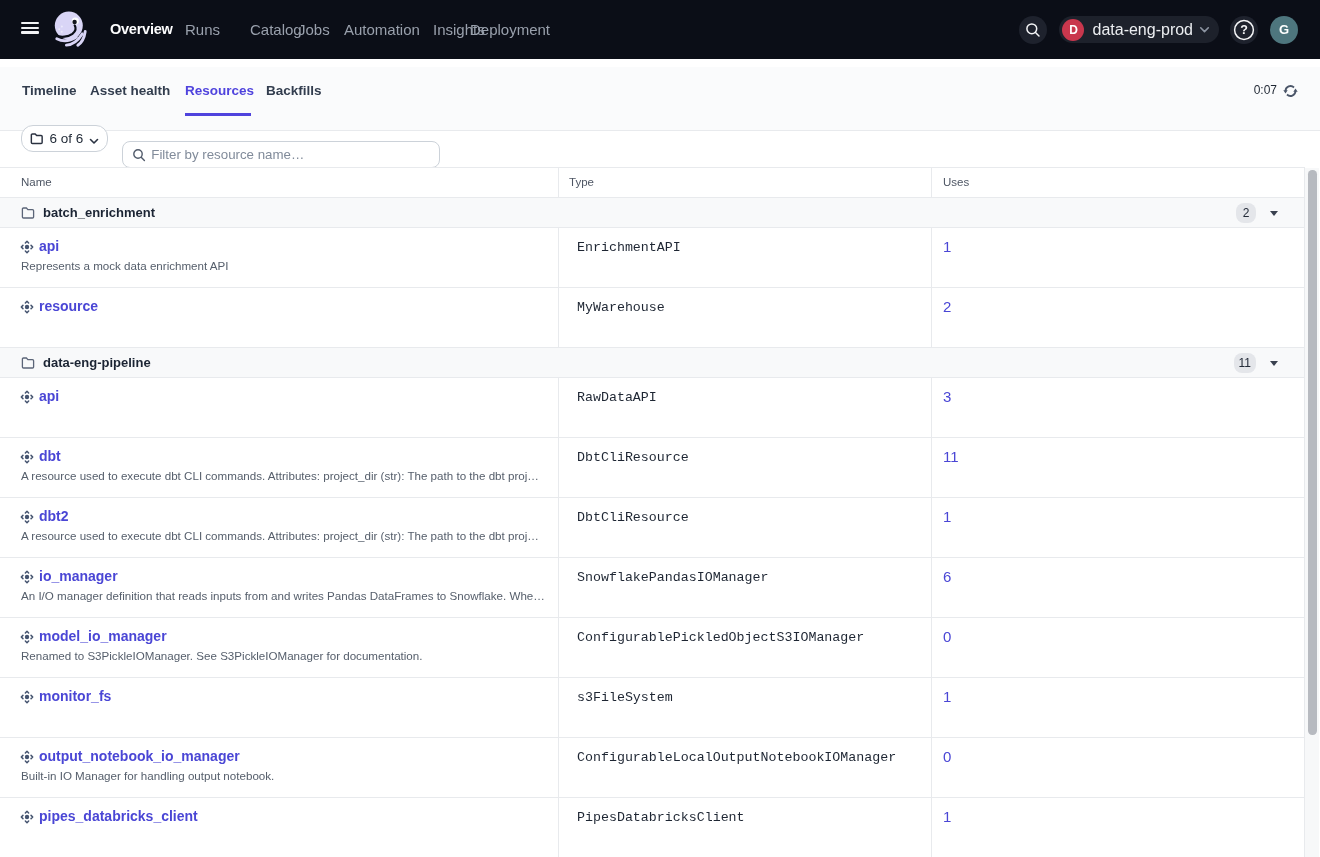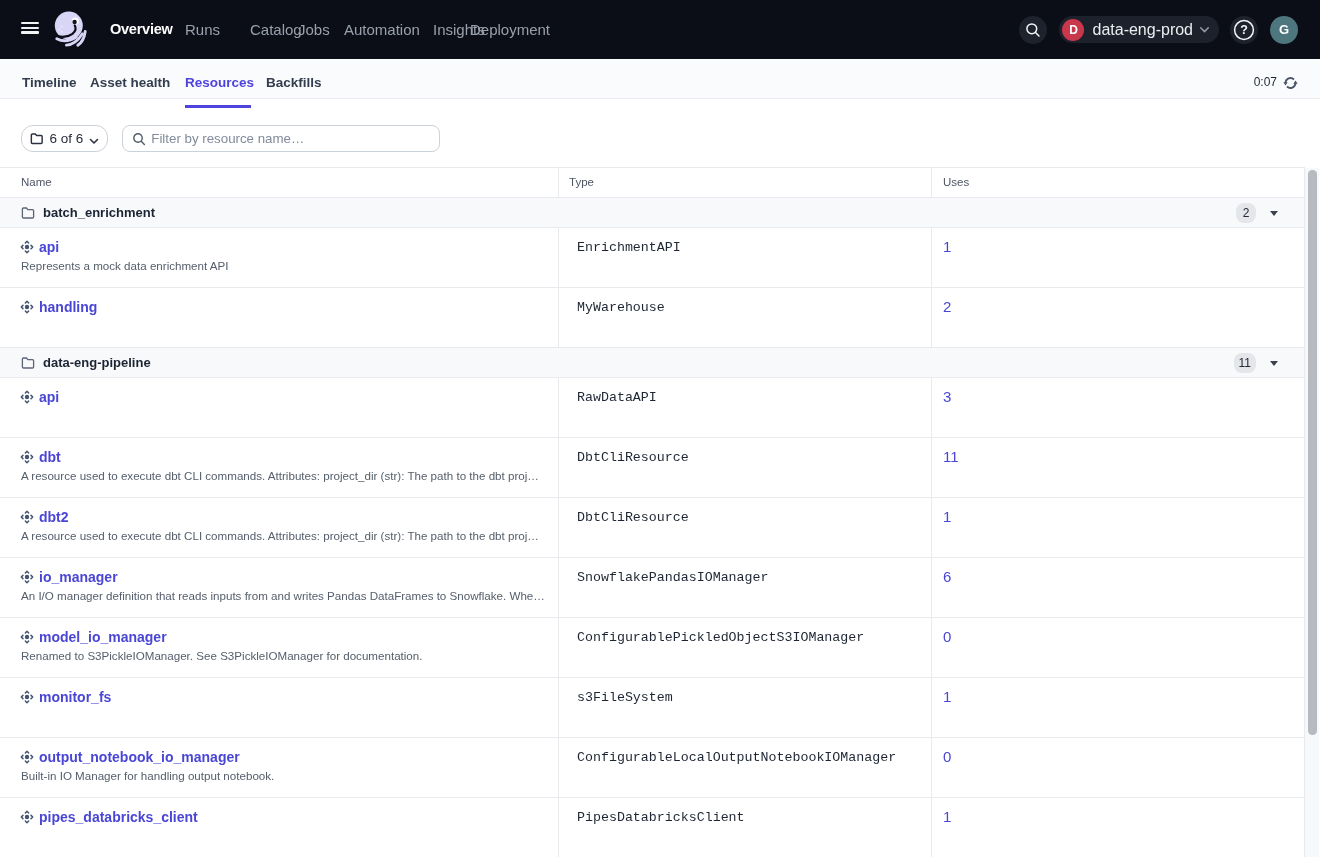--- a/index.html
+++ b/index.html
@@ -22,39 +22,39 @@
 .chip { height:27px; border-radius:14px; background:#1d212b; display:flex;
   align-items:center; padding:0 9px 0 3px; margin:0 11px 0 12px; }
 .dball { width:22px; height:22px; border-radius:50%; background:#c9374d; color:#fff;
   font-size:12px; font-weight:700; display:flex; align-items:center; justify-content:center; }
 .chip span { color:#eceef1; font-size:16px; font-weight:500; margin:0 6px 0 8px; }
 .avatar { width:28px; height:28px; border-radius:50%; background:#4e767e; color:#fff;
   font-size:13px; font-weight:700; display:flex; align-items:center; justify-content:center;
   margin:0 22px 0 12px; }
 
 
-.tabsrow { position:absolute; left:0; top:59px; width:1320px; height:40px;
+.tabsrow { position:absolute; left:0; top:67px; width:1320px; height:64px;
   border-bottom:1px solid #e8eaed; background:#fafbfc; }
 .tab { position:absolute; top:0; height:47px; line-height:47px; font-size:13.5px;
   font-weight:700; color:#323d4e; text-decoration:none; }
 .tab.on { color:#4f43dd; }
 .underline { position:absolute; left:185px; top:46px; width:66px; height:2.5px;
   background:#4f43dd; }
 .timer { position:absolute; right:43px; top:0; height:47px; line-height:47px;
   font-size:12px; color:#1f2733; }
 .refresh { position:absolute; right:22px; top:17px; }
 
 
 .filters { position:absolute; left:21px; top:125px; display:flex; gap:14px; }
 .fbtn { height:27px; border:1px solid #ccd2d9; border-radius:12px; background:#fff;
   display:flex; align-items:center; padding:0 8px; }
 .fbtn .btxt { font-size:13.5px; color:#1f2835; font-weight:500; margin-left:6px; }
 .fbtn .chev { margin:3px 0 0 6px; }
 .finput { width:318px; height:27px; border:1px solid #ccd2d9; border-radius:8px;
-  background:#fff; display:flex; align-items:center; padding:0 9px; }
+  background:#fff; display:flex; align-items:center; padding:0 9px;margin-top:16px; }
 .finput span { color:#818b9a; font-size:13.3px; margin-left:5px; }
 
 
 .table { position:absolute; left:0; top:167px; width:1305px; border-top:1px solid #e8eaed;
   border-right:1px solid #e8eaed; background:#fff; }
 .thead { height:30px; border-bottom:1px solid #e8eaed; position:relative;
   font-size:11.5px; color:#4e5664; }
 .thead span { position:absolute; top:8px; }
 .col-sep { position:absolute; top:0; bottom:0; width:1px; background:#e8eaed; }
 .grow { height:30px; background:#f8f9fa; border-bottom:1px solid #e8eaed;
@@ -62,21 +62,21 @@
 .grow svg { margin-left:21px; }
 .grow b { font-size:13px; color:#1b2433; margin-left:8px; }
 .badge { position:absolute; right:48px; top:5px; height:20px; min-width:20px;
   border-radius:8px; background:#e4e6ea; color:#232b38; font-size:12px;
   display:flex; align-items:center; justify-content:center; padding:0 5px; }
 .caret { position:absolute; right:26px; top:13px; width:0; height:0;
   border-left:4.5px solid transparent; border-right:4.5px solid transparent;
   border-top:5.5px solid #39414f; }
 .rrow { height:60px; border-bottom:1px solid #e8eaed; position:relative; background:#fff; }
 .rrow:last-child { border-bottom:none; }
-.rname { position:absolute; left:20px; top:11px; height:15px; display:flex; align-items:center; }
+.rname { position:absolute; left:20px; top:11px; height:15px; display:flex; align-items:flex-end; }
 .rname a { font-size:14px; font-weight:700; color:#4a46d5; text-decoration:none;
   margin-left:5px; }
 .rdesc { position:absolute; left:21px; top:31px; font-size:11.6px; color:#555e6b;
   white-space:nowrap; overflow:hidden; width:535px; }
 .rtype { position:absolute; left:569px; top:12px; font-family:"Liberation Mono", monospace;
   font-size:13.3px; color:#1e2633;margin-left:8px; }
 .ruses { position:absolute; left:943px; top:10px; font-size:15px; color:#4a46d5; }
 
 
 .sb-track { position:absolute; left:1305px; top:168px; width:14px; height:689px;
@@ -220,21 +220,21 @@
   <div class="rname">
         <svg width="14" height="14" viewBox="0 0 14 14" style="flex:none">
 <g stroke="#44536f" stroke-width="1.5" fill="none" stroke-linecap="round" stroke-linejoin="round">
 <path d="M5.35 2.95 L7 1.3 L8.65 2.95"></path>
 <path d="M5.35 11.05 L7 12.7 L8.65 11.05"></path>
 <path d="M2.95 5.35 L1.3 7 L2.95 8.65"></path>
 <path d="M11.05 5.35 L12.7 7 L11.05 8.65"></path>
 </g>
 <circle cx="7" cy="7" r="2.2" fill="#44536f"></circle>
 </svg>
-        <a>handling</a>
+        <a>resource</a>
       </div>
   <div class="rtype">MyWarehouse</div>
       <div class="ruses">2</div>
   <div class="col-sep" style="left:558px"></div>
   <div class="col-sep" style="left:931px"></div>
 </div>
     <div class="grow">
   <svg width="14" height="14" viewBox="0 0 14 14" style="flex:none">
 <path d="M1.4 3.1 a1.1 1.1 0 0 1 1.1 -1.1 h2.9 l1.5 1.6 h4.6 a1.1 1.1 0 0 1 1.1 1.1 v6.2 a1.1 1.1 0 0 1 -1.1 1.1 h-9 a1.1 1.1 0 0 1 -1.1 -1.1 z" fill="none" stroke="#5b6578" stroke-width="1.3"></path>
 </svg>

